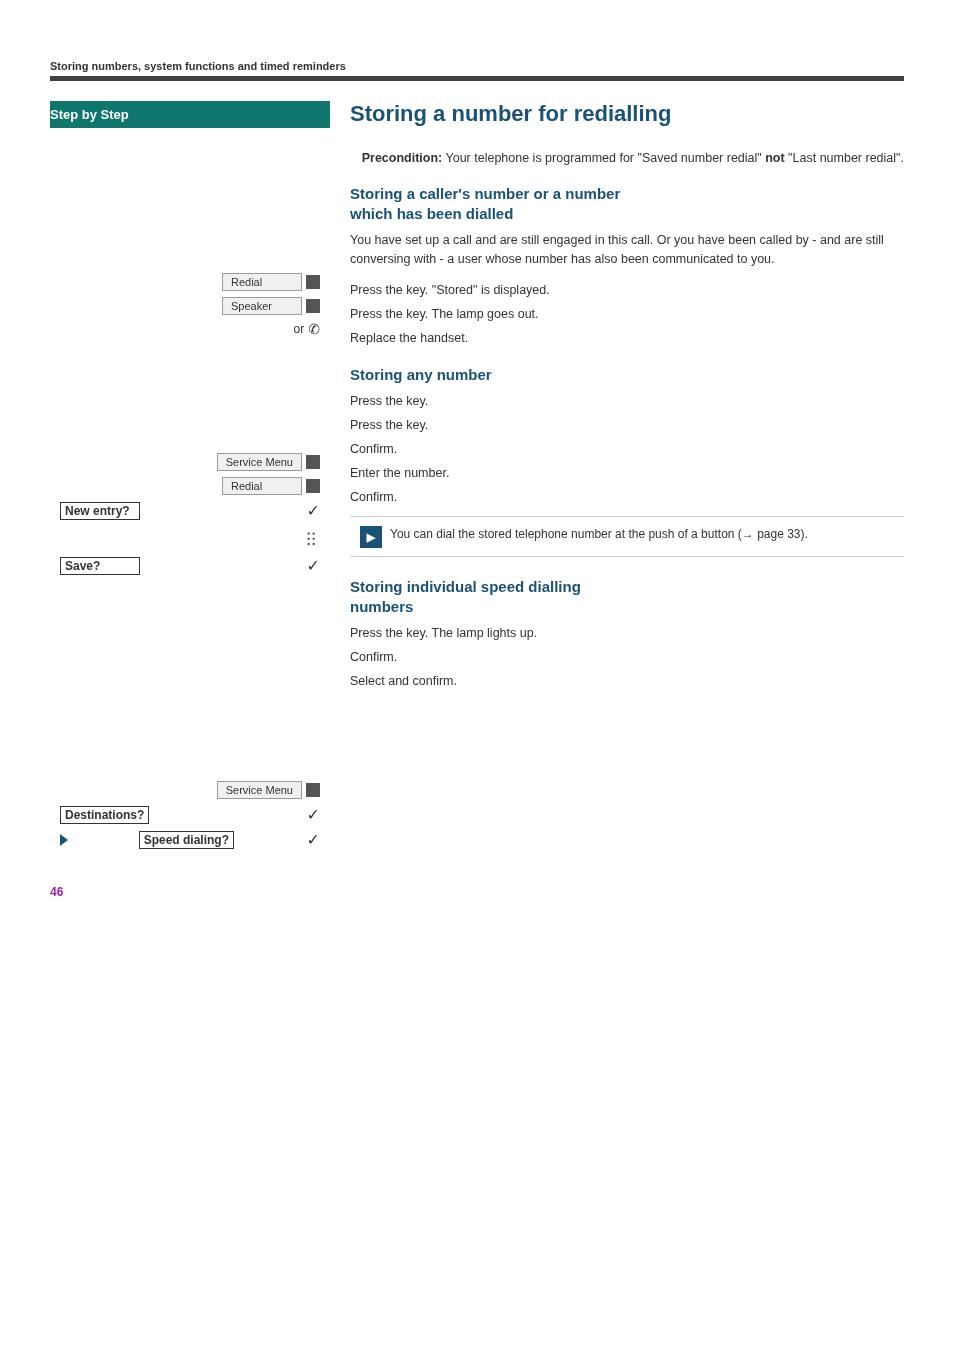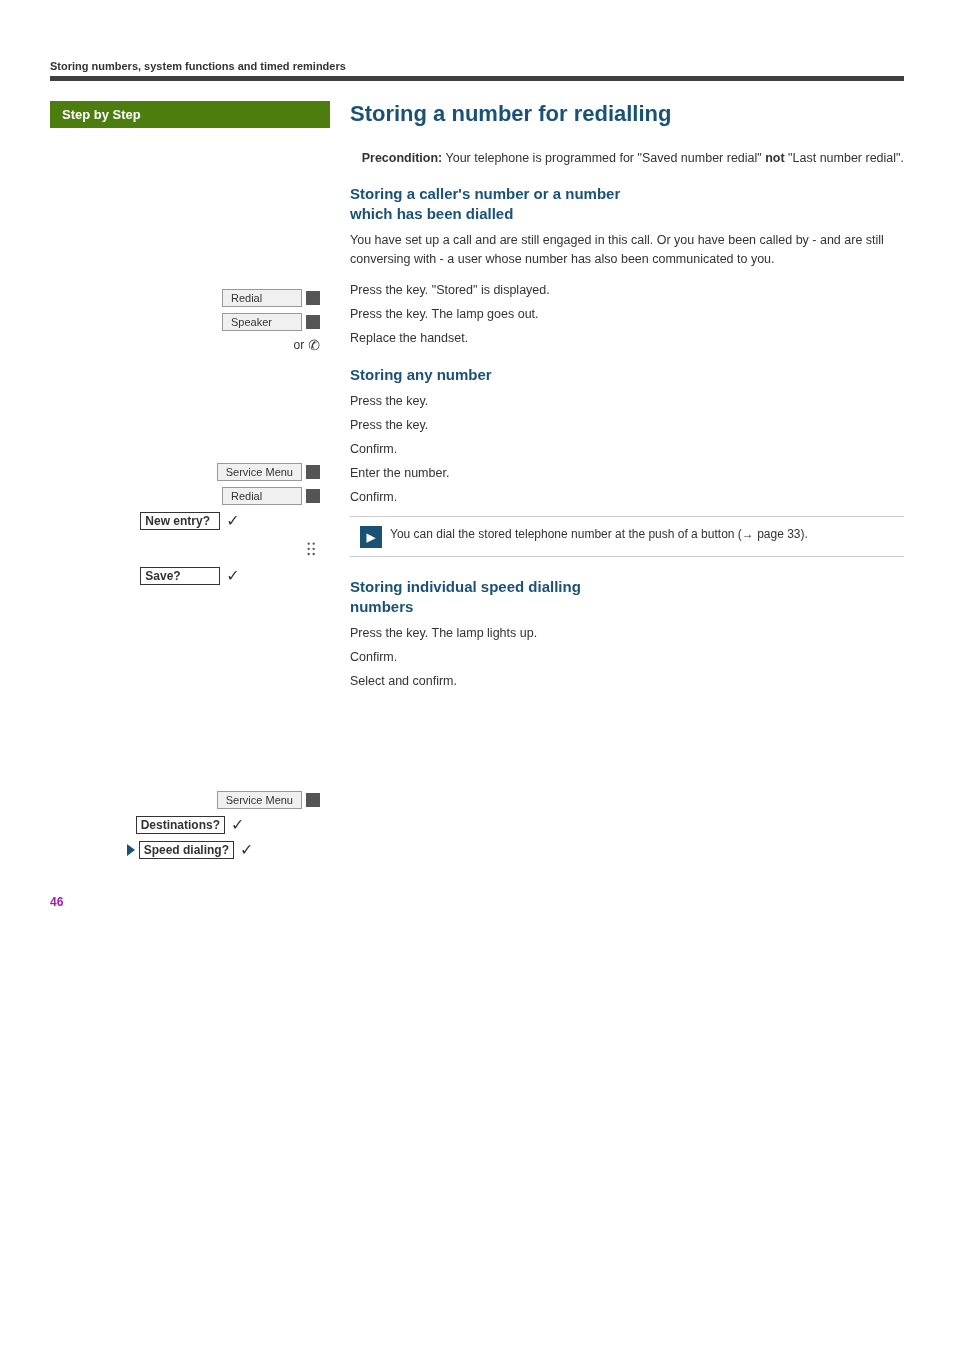--- a/index.html
+++ b/index.html
@@ -33,26 +33,25 @@
       gap: 0;
     }
 
     
     .left-col {
       width: 280px;
       flex-shrink: 0;
     }
 
     .step-by-step-header {
-      background: #4d7c0f;
+      background: #0f766e;
       color: white;
       font-weight: bold;
       font-size: 13px;
-      padding: 6px 12px;
-      margin-bottom: 16px;
+      padding: 6px 0;
     }
 
     .left-content {
       padding-left: 10px;
       position: relative;
     }
 
     
     .key-row {
       display: flex;
@@ -78,34 +77,35 @@
       background: #555;
       margin-left: 4px;
       display: inline-block;
     }
 
     .or-handset {
       display: flex;
       align-items: center;
       justify-content: flex-end;
       padding-right: 10px;
+      margin-bottom: 6px;
       font-size: 12px;
       gap: 4px;
       text-align: right;
     }
 
     .handset-icon {
       font-size: 14px;
       color: #333;
     }
 
     .checkmark-row {
       display: flex;
       align-items: center;
-      justify-content: center;
+      justify-content: space-between;
       padding-right: 10px;
       margin-bottom: 6px;
     }
 
     .prompt-label {
       font-size: 12px;
       font-weight: bold;
       margin-right: 6px;
       border: 1px solid #333;
       padding: 1px 4px;

